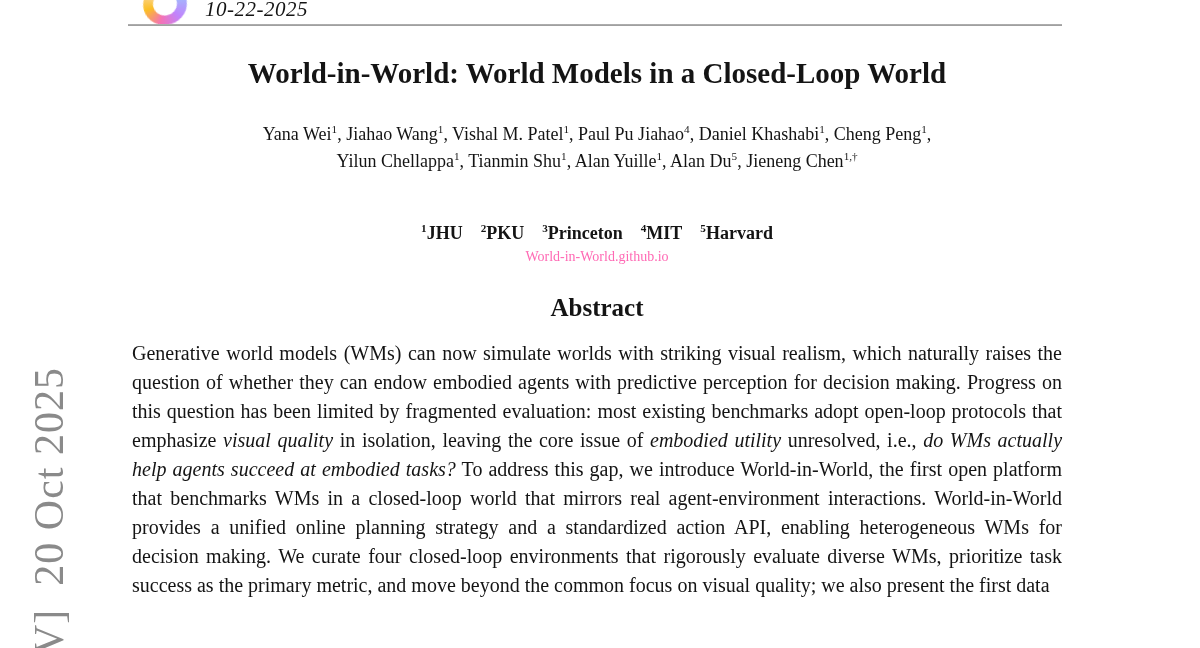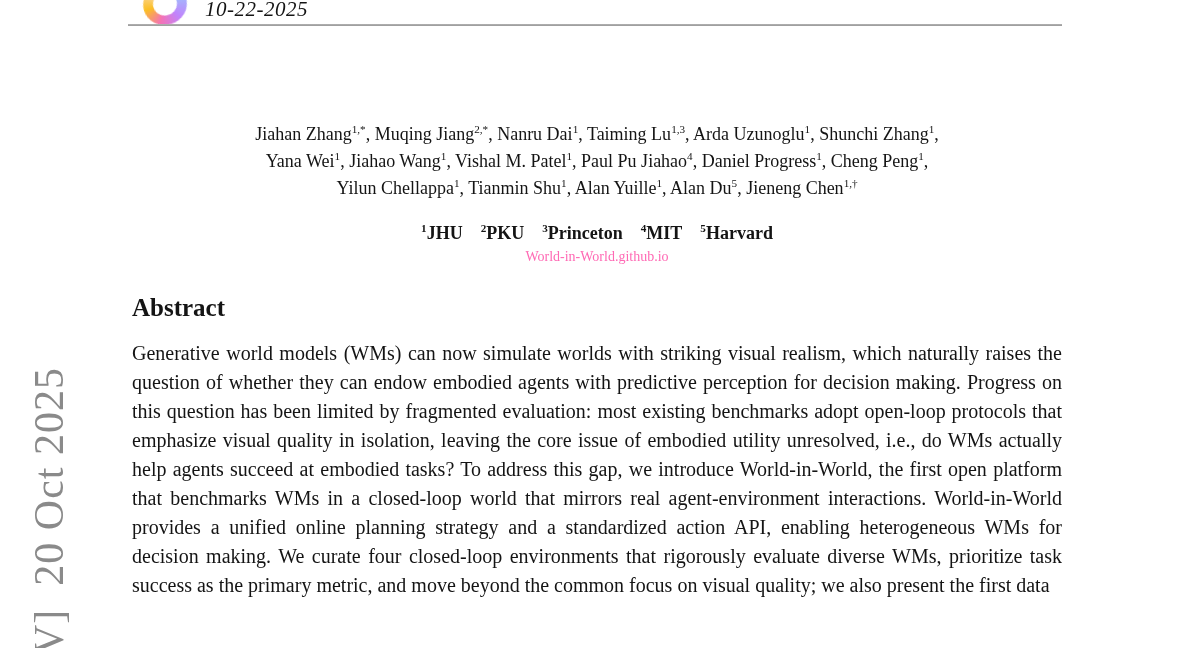--- a/index.html
+++ b/index.html
@@ -108,34 +108,34 @@
     color: var(--link-color);
     text-decoration: none;
     cursor: pointer;
   }
   
   .abstract-heading {
     position: absolute;
     top: 294px;
     left: 0;
     width: 930px;
-    text-align: left;
+    text-align: center;
     font-size: 25px;
     font-weight: 700;
   }
   .abstract-text {
     position: absolute;
     top: 339px;
     left: 0;
     width: 930px;
     text-align: justify;
     font-size: 20px;
     line-height: 29px;
   }
-  .abstract-text .it { }
+  .abstract-text .it { font-style: italic; }
   
   .watermark {
     position: absolute;
     left: 24px;
     top: 655px;
     transform: rotate(-90deg);
     transform-origin: 0 0;
     font-size: 42px;
     line-height: 50px;
     color: var(--watermark-color);
@@ -149,24 +149,24 @@
 <div class="page">
 
   <div class="watermark">V]  20 Oct 2025</div>
 
   <div class="content">
 
     <div class="logo"></div>
     <div class="date">10-22-2025</div>
     <hr class="rule">
 
+    <h1 class="title">World-in-World: World Models in a Closed-Loop World</h1>
 
     <div class="authors">
-        <div class="author-line"><span>Jiahan Zhang</span><sup>1,*</sup>, <span>Muqing Jiang</span><sup>2,*</sup>, <span>Nanru Dai</span><sup>1</sup>, <span>Taiming Lu</span><sup>1,3</sup>, <span>Arda Uzunoglu</span><sup>1</sup>, <span>Shunchi Zhang</span><sup>1</sup>,</div>
-        <div class="author-line"><span>Yana Wei</span><sup>1</sup>, <span>Jiahao Wang</span><sup>1</sup>, <span>Vishal M. Patel</span><sup>1</sup>, <span>Paul Pu Jiahao</span><sup>4</sup>, <span>Daniel Progress</span><sup>1</sup>, <span>Cheng Peng</span><sup>1</sup>,</div>
+        <div class="author-line"><span>Yana Wei</span><sup>1</sup>, <span>Jiahao Wang</span><sup>1</sup>, <span>Vishal M. Patel</span><sup>1</sup>, <span>Paul Pu Jiahao</span><sup>4</sup>, <span>Daniel Khashabi</span><sup>1</sup>, <span>Cheng Peng</span><sup>1</sup>,</div>
         <div class="author-line"><span>Yilun Chellappa</span><sup>1</sup>, <span>Tianmin Shu</span><sup>1</sup>, <span>Alan Yuille</span><sup>1</sup>, <span>Alan Du</span><sup>5</sup>, <span>Jieneng Chen</span><sup>1,†</sup></div>
       </div>
 
     <div class="affiliations"><span class="aff"><sup>1</sup>JHU</span><span class="aff"><sup>2</sup>PKU</span><span class="aff"><sup>3</sup>Princeton</span><span class="aff"><sup>4</sup>MIT</span><span class="aff"><sup>5</sup>Harvard</span></div>
 
     <div class="project-link">
       <a>World-in-World.github.io</a>
     </div>
 
     <h2 class="abstract-heading">Abstract</h2>

